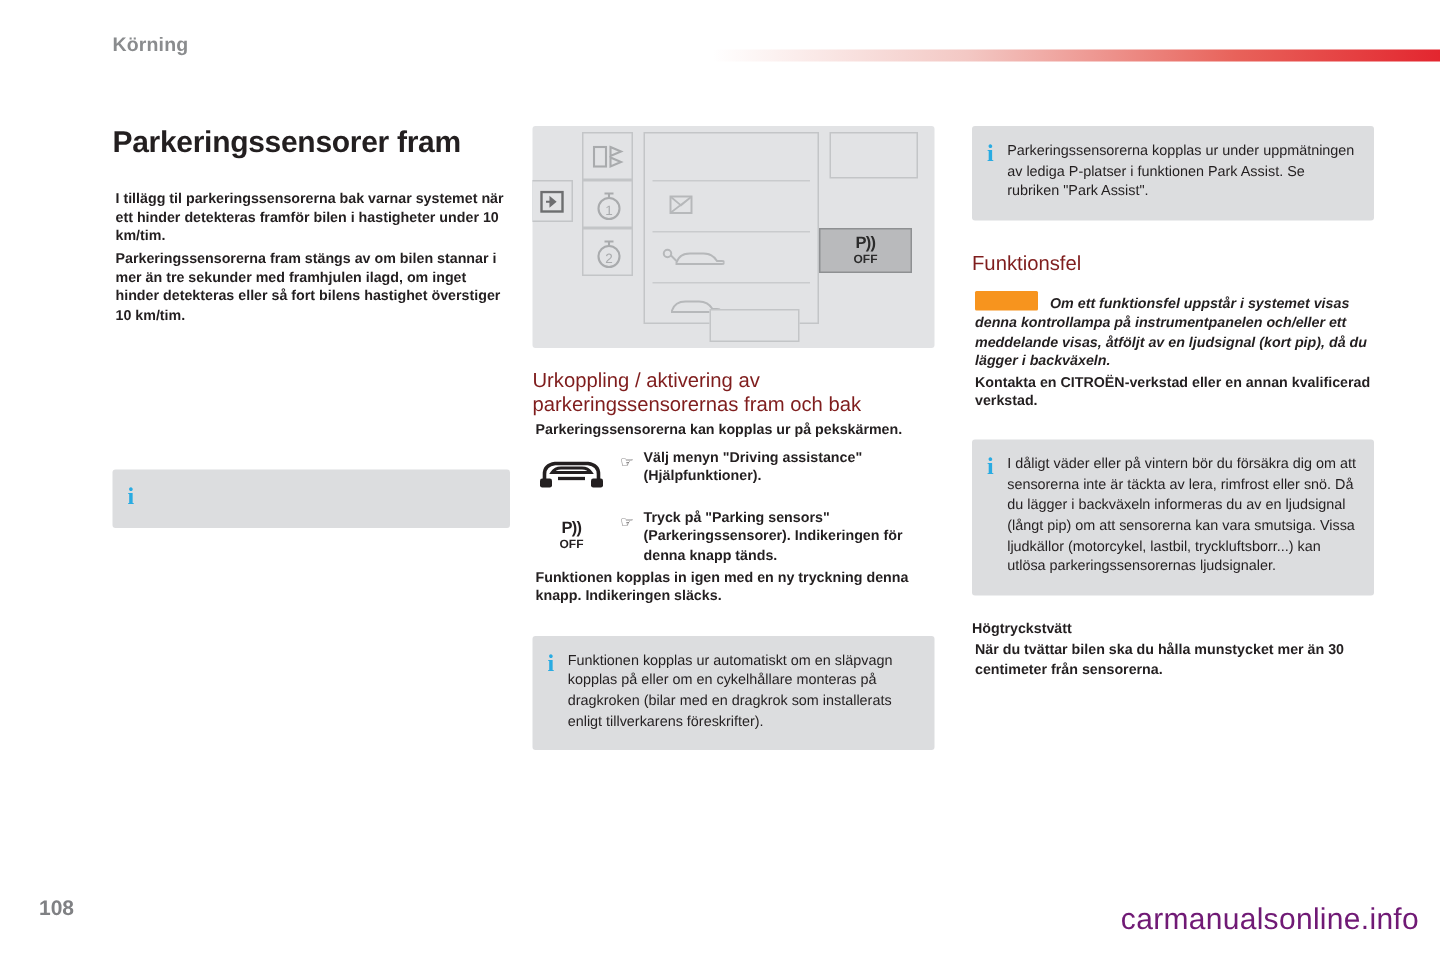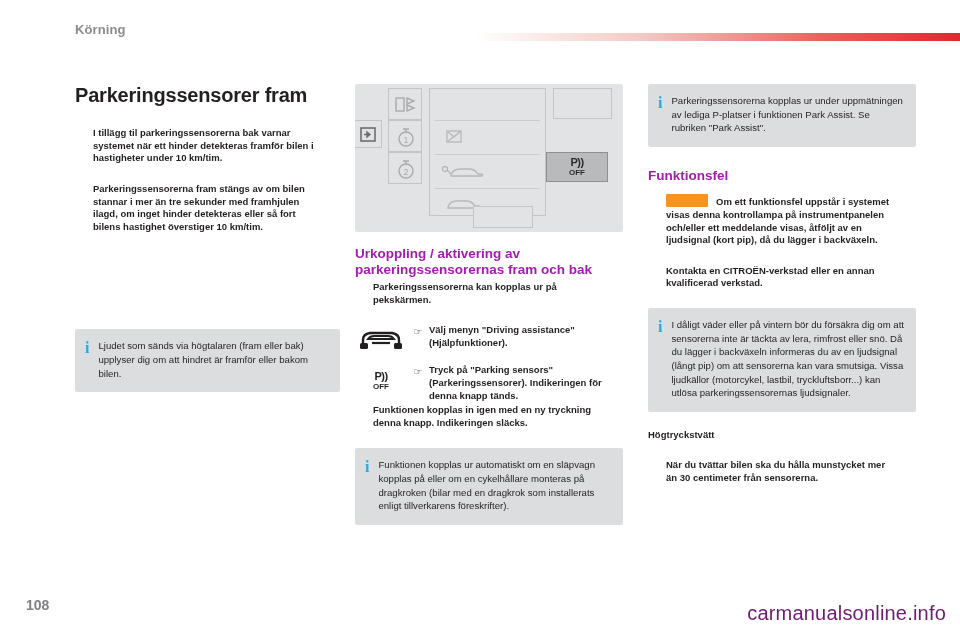--- a/index.html
+++ b/index.html
@@ -49,36 +49,36 @@
 
   h1.head-main {
     font-size: 20px;
     font-weight: bold;
     margin: 0 0 20px 0;
     letter-spacing: -0.2px;
     color: #231f20;
   }
   h2.head-sub {
     font-size: 13.5px;
-    font-weight: bold;
+    font-weight: normal;
     margin: 0 0 2px 0;
     line-height: 1.15;
-    color: #a21caf;
+    color: #7f1d1d;
   }
   h3.head-minor {
     font-size: 9.5px;
     font-weight: bold;
     margin: 0;
     line-height: 1.3;
     color: #231f20;
   }
   p.body-text {
     font-size: 9.5px;
     line-height: 1.33;
-    margin: 18px;
+    margin: 2px;
     font-weight: bold;
     color: #231f20;
   }
   p.body-text + p.body-text { margin-top: 0; }
 
   
   .info-box {
     background: #dcdddf;
     border-radius: 2px;
     padding: 10px 12px 12px 10px;
@@ -223,21 +223,20 @@
   <div id="header-rule"></div>
 </div>
 
 <div class="column" id="col-left">
   <h1 class="head-main">Parkeringssensorer fram</h1>
   <p class="body-text">I tillägg til parkeringssensorerna bak varnar systemet när ett hinder detekteras framför bilen i hastigheter under 10 km/tim.</p>
   <p class="body-text">Parkeringssensorerna fram stängs av om bilen stannar i mer än tre sekunder med framhjulen ilagd, om inget hinder detekteras eller så fort bilens hastighet överstiger 10 km/tim.</p>
 
   <div class="info-box" style="margin-top:96px;">
     <span class="info-icon">i</span>
-    <span class="info-text">Ljudet som sänds via högtalaren (fram eller bak) upplyser dig om att hindret är framför eller bakom bilen.</span>
   </div>
 </div>
 
 <div class="column" id="col-middle">
 
   <div id="screen-illustration">
 
     <div class="ill-box" style="left:-1px; top:36px; width:28px; height:28px;">
       <svg width="18" height="16" viewBox="0 0 18 16" style="position:absolute;left:5px;top:6px;">
         <rect x="1" y="1" width="14" height="13" fill="none" stroke="#6d6e70" stroke-width="1.6"></rect>
@@ -337,21 +336,21 @@
 
 <div class="column" id="col-right">
 
   <div class="info-box">
     <span class="info-icon">i</span>
     <span class="info-text">Parkeringssensorerna kopplas ur under uppmätningen av lediga P-platser i funktionen Park Assist. Se rubriken "Park Assist".</span>
   </div>
 
   <h2 class="head-sub" style="margin-top:21px;">Funktionsfel</h2>
 
-  <p class="body-text" id="fault-para" style="margin-top:11px;">
+  <p class="body-text" id="fault-para" style="margin-top:11px;font-style:italic;">
     <span id="warning-badge"></span><span>Om ett funktionsfel uppstår i systemet visas denna kontrollampa på instrumentpanelen och/eller ett meddelande visas, åtföljt av en ljudsignal (kort pip), då du lägger i backväxeln.</span>
   </p>
   <p class="body-text">Kontakta en CITROËN-verkstad eller en annan kvalificerad verkstad.</p>
 
   <div class="info-box" style="margin-top:18px;">
     <span class="info-icon">i</span>
     <span class="info-text">I dåligt väder eller på vintern bör du försäkra dig om att sensorerna inte är täckta av lera, rimfrost eller snö. Då du lägger i backväxeln informeras du av en ljudsignal (långt pip) om att sensorerna kan vara smutsiga. Vissa ljudkällor (motorcykel, lastbil, tryckluftsborr...) kan utlösa parkeringssensorernas ljudsignaler.</span>
   </div>
 
   <h3 class="head-minor" style="margin-top:17px;">Högtryckstvätt</h3>

